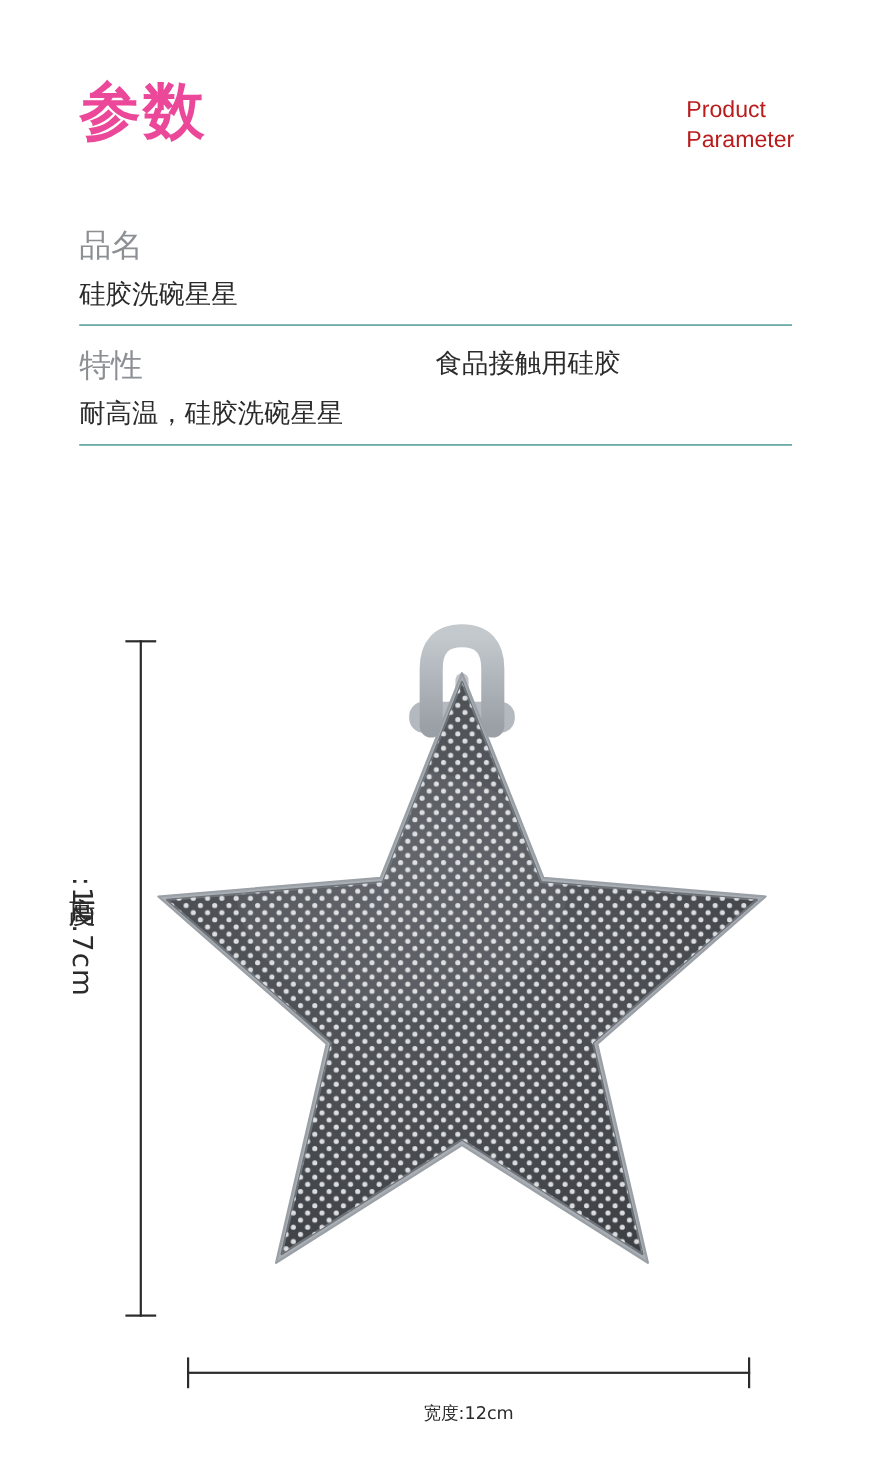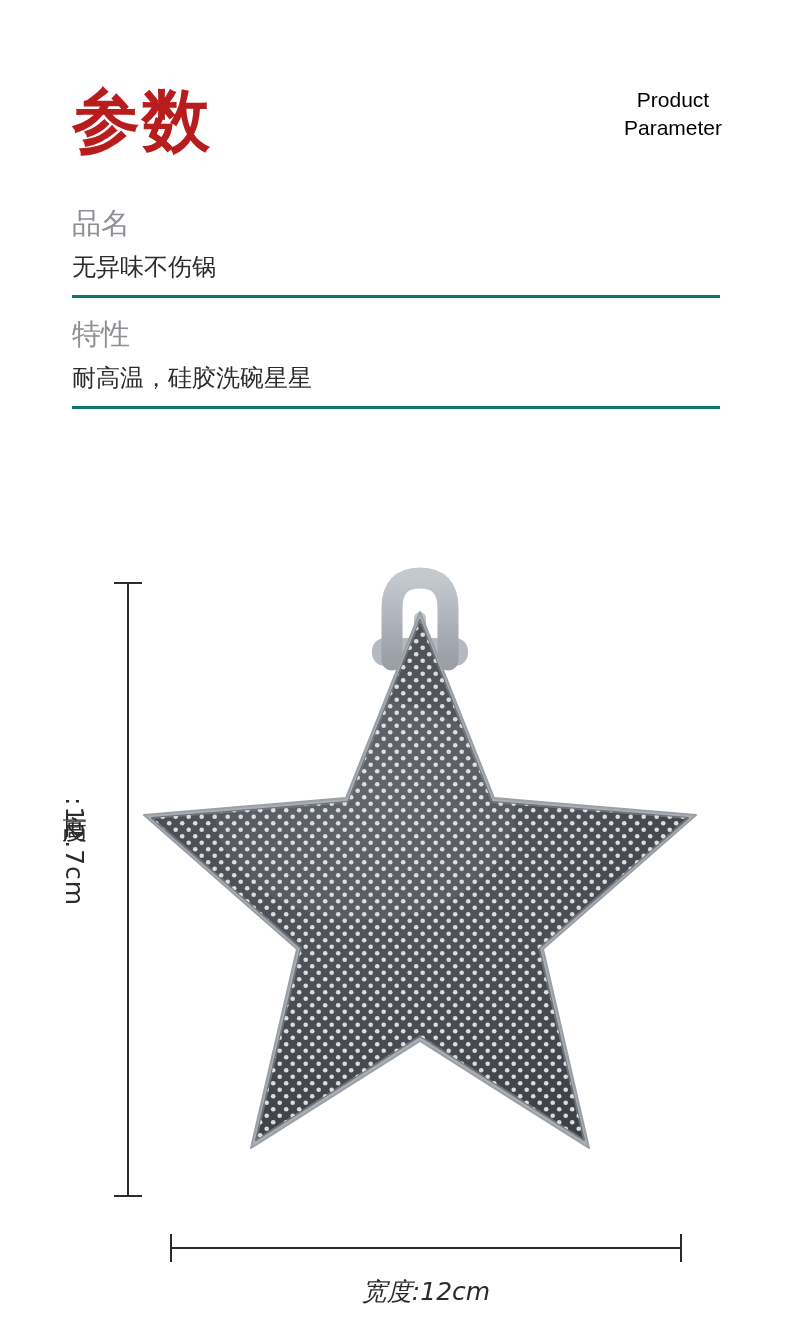--- a/index.html
+++ b/index.html
@@ -26,51 +26,51 @@
   .header {
     position: absolute;
     top: 70px;
     left: 0;
     width: 790px;
     height: 110px;
   }
   .header-title {
     position: absolute;
     left: 72px;
-    top: 12px;
-    font-size: 68px;
+    top: 0px;
+    font-size: 56px;
     font-weight: bold;
-    color: #b91c1c;
+    color: #ec4899;
     letter-spacing: 2px;
     line-height: 1.15;
     font-family: "DejaVu Sans", "Liberation Sans", sans-serif;
   }
   .header-en {
     position: absolute;
     right: 68px;
     top: 16px;
-    text-align: center;
+    text-align: left;
     font-size: 21px;
-    color: #000000;
+    color: #b91c1c;
     line-height: 1.35;
     font-family: "Liberation Sans", sans-serif;
   }
 
   
   .spec-table {
     position: absolute;
     top: 205px;
     left: 72px;
     width: 648px;
   }
   .spec-row {
     display: flex;
     width: 100%;
     box-sizing: border-box;
-    border-bottom: 3px solid #0f766e;
+    border-bottom: 1px solid #0f766e;
     padding-bottom: 12px;
   }
   .spec-row.second {
     margin-top: 18px;
   }
   .spec-cell {
     width: 50%;
     box-sizing: border-box;
     padding-right: 10px;
   }
@@ -159,24 +159,23 @@
     background: #2b2b2b;
   }
   .dim-h .cap-l { left: 0; }
   .dim-h .cap-r { left: 510px; }
   .dim-h-label {
     position: absolute;
     left: 0;
     top: 28px;
     width: 512px;
     text-align: center;
-    font-size: 25px;
+    font-size: 16px;
     color: #2b2b2b;
     font-family: "DejaVu Sans", "Liberation Sans", sans-serif;
-    font-style: italic;
   }
 
   
   .product-img {
     position: absolute;
     left: 140px;
     top: 20px;
     width: 560px;
     height: 660px;
   }
@@ -192,32 +191,33 @@
       <div>Product</div>
       <div>Parameter</div>
     </div>
   </div>
 
   <div class="spec-table">
 
     <div class="spec-row first">
       <div class="spec-cell">
         <div class="spec-label">品名</div>
-        <div class="spec-value">无异味不伤锅</div>
+        <div class="spec-value">硅胶洗碗星星</div>
       </div>
       <div class="spec-cell">
       </div>
     </div>
 
     <div class="spec-row second">
       <div class="spec-cell">
         <div class="spec-label">特性</div>
         <div class="spec-value">耐高温，硅胶洗碗星星</div>
       </div>
       <div class="spec-cell">
+        <div class="spec-value">食品接触用硅胶</div>
       </div>
     </div>
 
   </div>
 
   <div class="figure">
 
     <div class="dim-v">
       <div class="cap-top"></div>
       <div class="line"></div>

